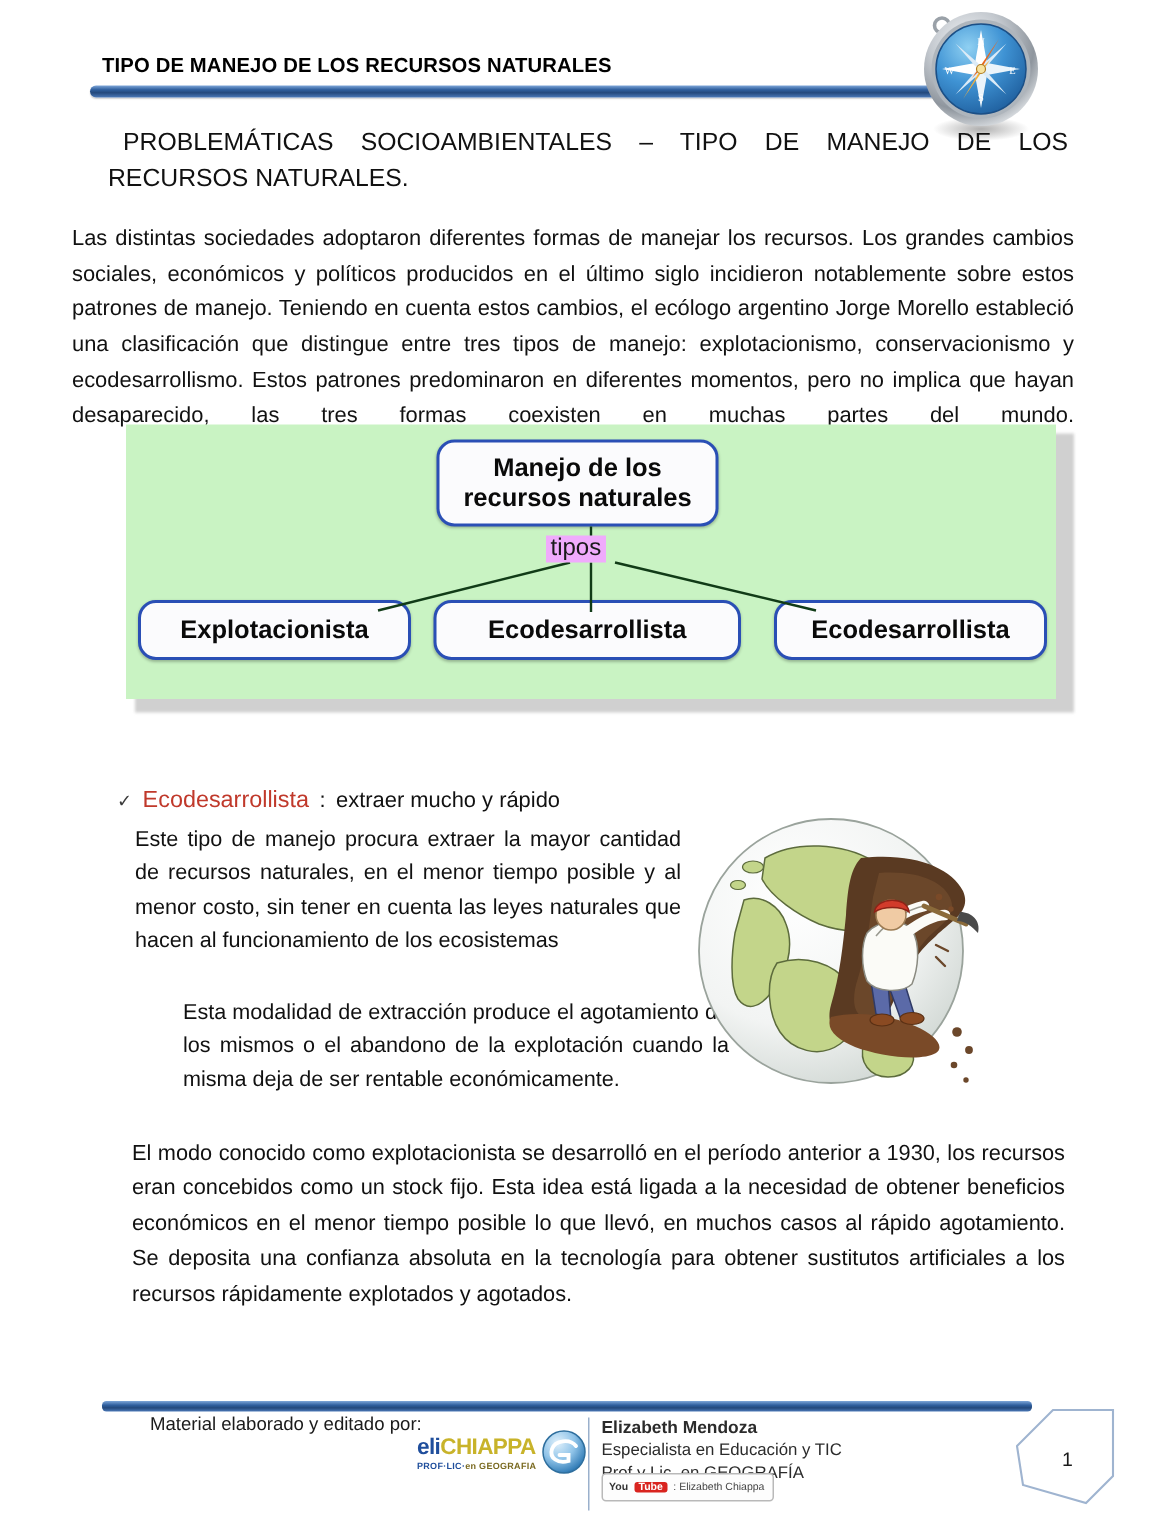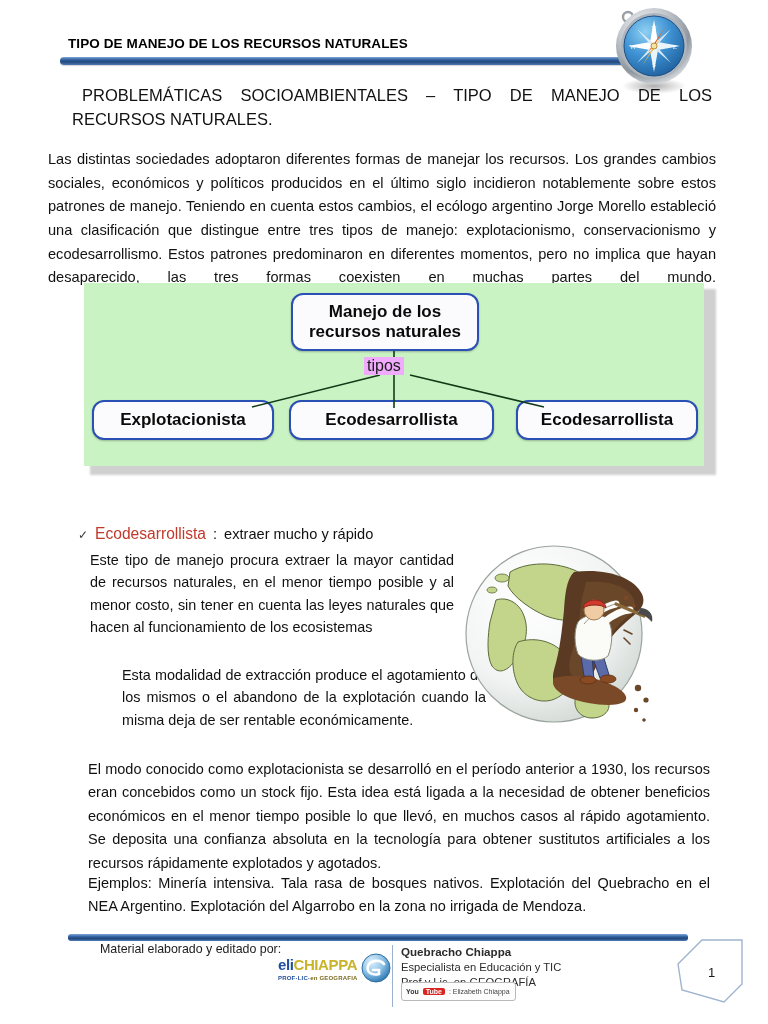--- a/index.html
+++ b/index.html
@@ -491,21 +491,20 @@
 
       <line x1="158" y1="66" x2="186" y2="78" stroke="#8a6a3a" stroke-width="3.2" stroke-linecap="round"></line>
       <path d="M182 70 C190 70 196 76 194 84 C190 80 186 76 180 76 Z" fill="#4a4a4a"></path>
 
       <line x1="166" y1="92" x2="174" y2="96" stroke="#6b472a" stroke-width="1.6" stroke-linecap="round"></line>
       <line x1="166" y1="100" x2="172" y2="106" stroke="#6b472a" stroke-width="1.6" stroke-linecap="round"></line>
     </svg>
   </div>
 
   <div class="para-wide" id="para-c">El modo conocido como explotacionista se desarrolló en el período anterior a  1930, los recursos eran concebidos como un stock fijo. Esta idea está ligada a la necesidad de obtener beneficios económicos en el menor tiempo posible lo que llevó, en muchos casos al rápido agotamiento. Se deposita una confianza absoluta en la tecnología para obtener sustitutos artificiales a los recursos rápidamente explotados y agotados.</div>
-  <div class="para-wide" id="para-d">Ejemplos: Minería intensiva. Tala rasa de bosques nativos. Explotación del Quebracho en el NEA Argentino. Explotación del Algarrobo en la zona no irrigada de Mendoza.</div>
 
   <div class="footer-rule"></div>
 
   <div class="footer-credit">Material elaborado y editado por:</div>
 
   <div class="logo-block">
     <div class="logo-text">
       <span class="logo-eli">eli</span><span class="logo-chiappa">CHIAPPA</span>
     </div>
     <div class="logo-sub">
@@ -522,21 +521,21 @@
         </defs>
         <circle cx="15" cy="15" r="14" fill="url(#eg)" stroke="#2f6f9e" stroke-width="1"></circle>
         <path d="M23 11 C19 6 9 7 7 13 C5 19 11 23 18 21 L18 17 L12 17" fill="none" stroke="#ffffff" stroke-width="2.6" stroke-linecap="round"></path>
       </svg>
     </div>
   </div>
 
   <div class="footer-divider"></div>
 
   <div class="author-block">
-    <div class="author-name">Quebracho Chiappa</div>
+    <div class="author-name">Elizabeth Mendoza</div>
     <div class="author-line">Especialista en Educación y TIC</div>
     <div class="author-line">Prof y Lic. en GEOGRAFÍA</div>
   </div>
 
   <div class="yt-badge">
     <span class="yt-you">You</span>
     <span class="yt-tube">Tube</span>
     <span class="yt-name">: Elizabeth Chiappa</span>
   </div>
 

